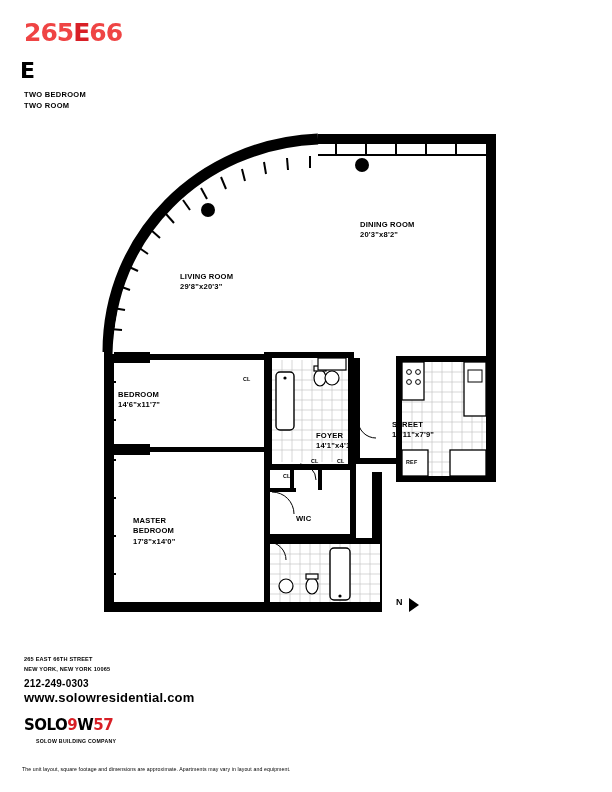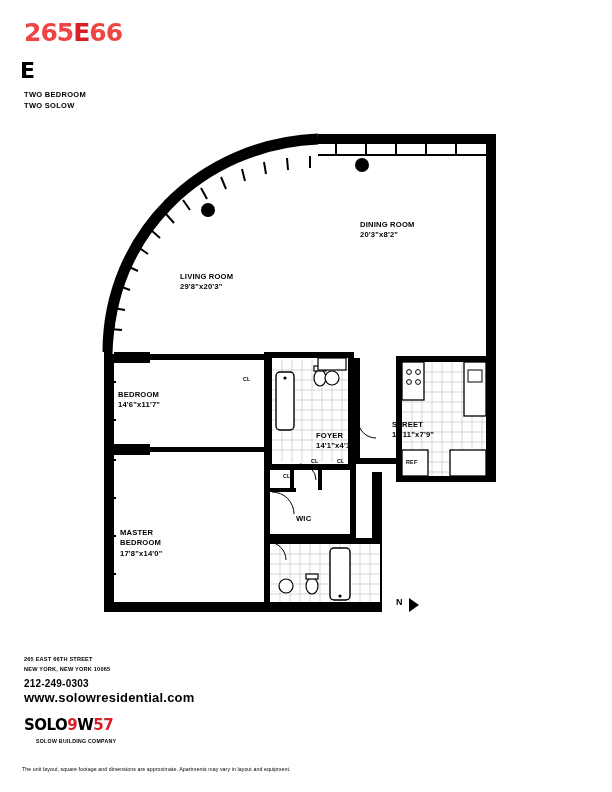--- a/index.html
+++ b/index.html
@@ -145,21 +145,21 @@
 
 <div class="page">
 
   <div class="brand">
     <span class="blk">265</span><span class="red">E</span><span class="blk">66</span>
   </div>
 
   <div class="unit-letter">E</div>
   <div class="unit-sub">
     <div>TWO BEDROOM</div>
-    <div>TWO SOLOW</div>
+    <div>TWO ROOM</div>
   </div>
 
   <div class="plan">
     <svg width="612" height="510" viewBox="0 0 612 510" xmlns="http://www.w3.org/2000/svg">
 
       <g fill="#000">
 
         <rect x="318" y="14" width="178" height="10"></rect>
 
         <rect x="486" y="14" width="10" height="348"></rect>
@@ -379,21 +379,21 @@
     <div class="rm" style="left:360px; top:100px; width:126px;">
       <div>DINING ROOM</div>
       <div class="dim">20'3"x8'2"</div>
     </div>
 
     <div class="rm" style="left:118px; top:270px; width:130px;">
       <div>BEDROOM</div>
       <div class="dim">14'6"x11'7"</div>
     </div>
 
-    <div class="rm" style="left:120px; top:396px; width:124px;margin-top:12px;">
+    <div class="rm" style="left:133px; top:396px; width:124px;">
       <div>MASTER</div>
       <div>BEDROOM</div>
       <div class="dim">17'8"x14'0"</div>
     </div>
 
     <div class="rm" style="left:316px; top:296px; width:112px;margin-top:15px;">
       <div>FOYER</div>
       <div class="dim">14'1"x4'11"</div>
     </div>
 

